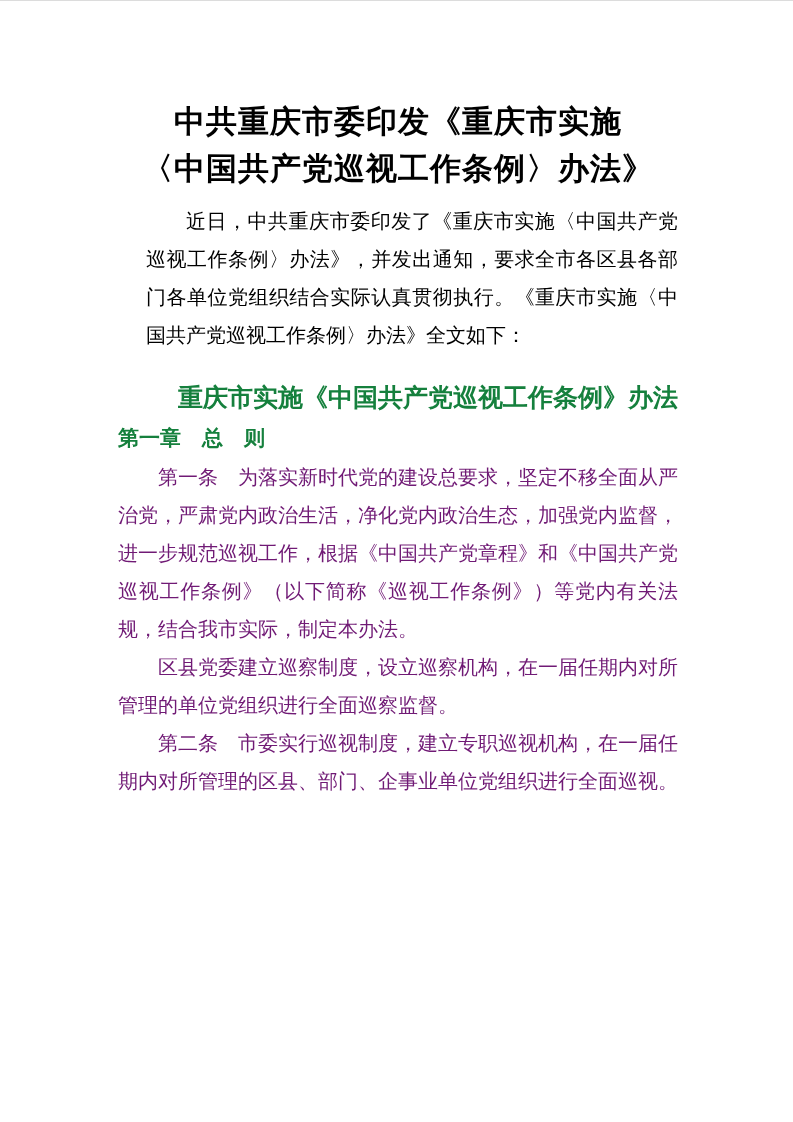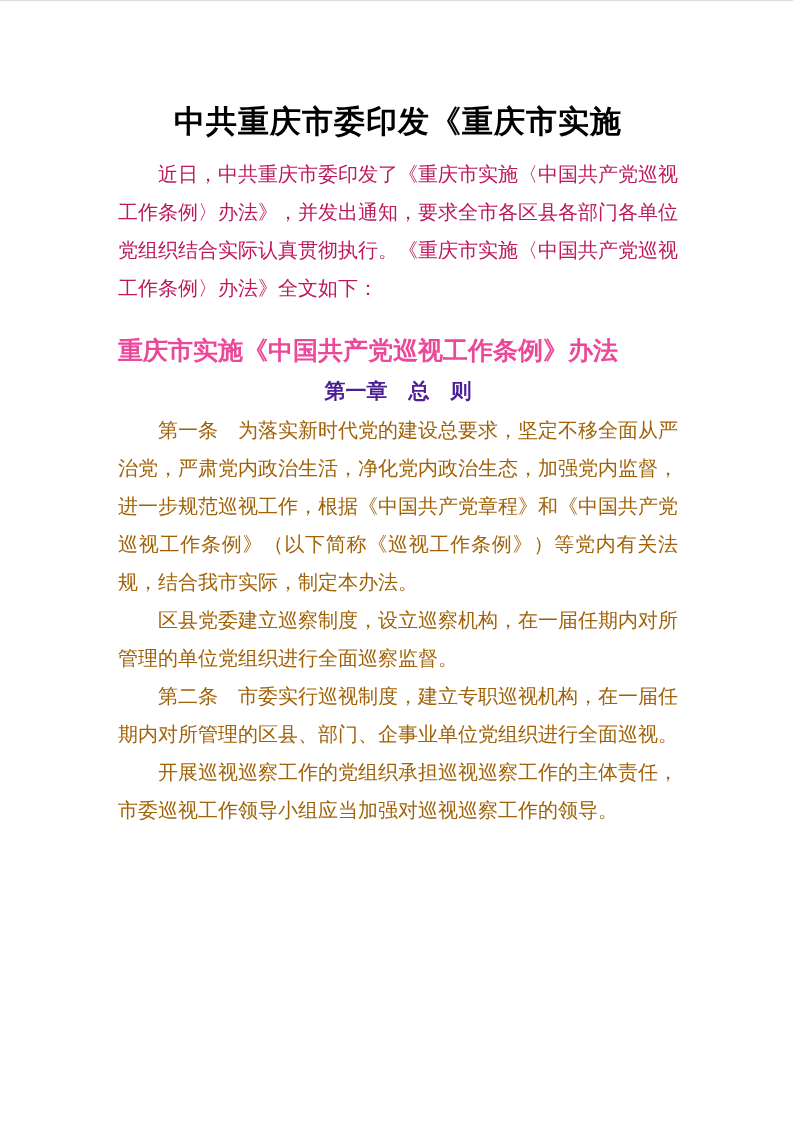--- a/index.html
+++ b/index.html
@@ -35,71 +35,71 @@
     color: #000000;
   }
   .intro {
     margin-top: 10px;
     font-family: "Liberation Serif", serif;
     font-size: 20px;
     line-height: 38px;
     text-align: justify;
     text-justify: inter-ideograph;
     text-indent: 2em;
-    color: #be185d;
+    color: #000000;
+    margin-left: 28px;
   }
   .doc-title {
     margin-top: 28px;
     font-family: "Liberation Sans", sans-serif;
     font-weight: bold;
     font-size: 25px;
     line-height: 30px;
-    text-align: left;
-    color: #ec4899;
+    text-align: right;
+    color: #15803d;
   }
   .chapter-heading {
     margin-top: 12px;
     font-family: "Liberation Sans", sans-serif;
     font-weight: bold;
     font-size: 21px;
     line-height: 28px;
-    text-align: center;
-    color: #4c1d95;
+    color: #15803d;
   }
   .body-text {
     margin-top: 6px;
   }
   .body-text p {
     margin: 0;
     font-family: "Liberation Serif", serif;
     font-size: 20px;
     line-height: 38px;
     text-align: justify;
     text-justify: inter-ideograph;
     text-indent: 2em;
-    color: #a16207;
+    color: #701a75;
   }
 </style>
 </head>
 <body>
 
 <div class="page">
   <div class="content">
 
     <div class="main-title">
       <div>中共重庆市委印发《重庆市实施</div>
+      <div>〈中国共产党巡视工作条例〉办法》</div>
     </div>
 
     <p class="intro">近日，中共重庆市委印发了《重庆市实施〈中国共产党巡视工作条例〉办法》，并发出通知，要求全市各区县各部门各单位党组织结合实际认真贯彻执行。《重庆市实施〈中国共产党巡视工作条例〉办法》全文如下：</p>
 
     <div class="doc-title">重庆市实施《中国共产党巡视工作条例》办法</div>
 
     <div class="chapter-heading">第一章　总　则</div>
 
     <div class="body-text">
       <p>第一条　为落实新时代党的建设总要求，坚定不移全面从严治党，严肃党内政治生活，净化党内政治生态，加强党内监督，进一步规范巡视工作，根据《中国共产党章程》和《中国共产党巡视工作条例》（以下简称《巡视工作条例》）等党内有关法规，结合我市实际，制定本办法。</p>
       <p>区县党委建立巡察制度，设立巡察机构，在一届任期内对所管理的单位党组织进行全面巡察监督。</p>
       <p>第二条　市委实行巡视制度，建立专职巡视机构，在一届任期内对所管理的区县、部门、企事业单位党组织进行全面巡视。</p>
-      <p>开展巡视巡察工作的党组织承担巡视巡察工作的主体责任，市委巡视工作领导小组应当加强对巡视巡察工作的领导。</p>
     </div>
 
   </div>
 </div>
 
 </body></html>

